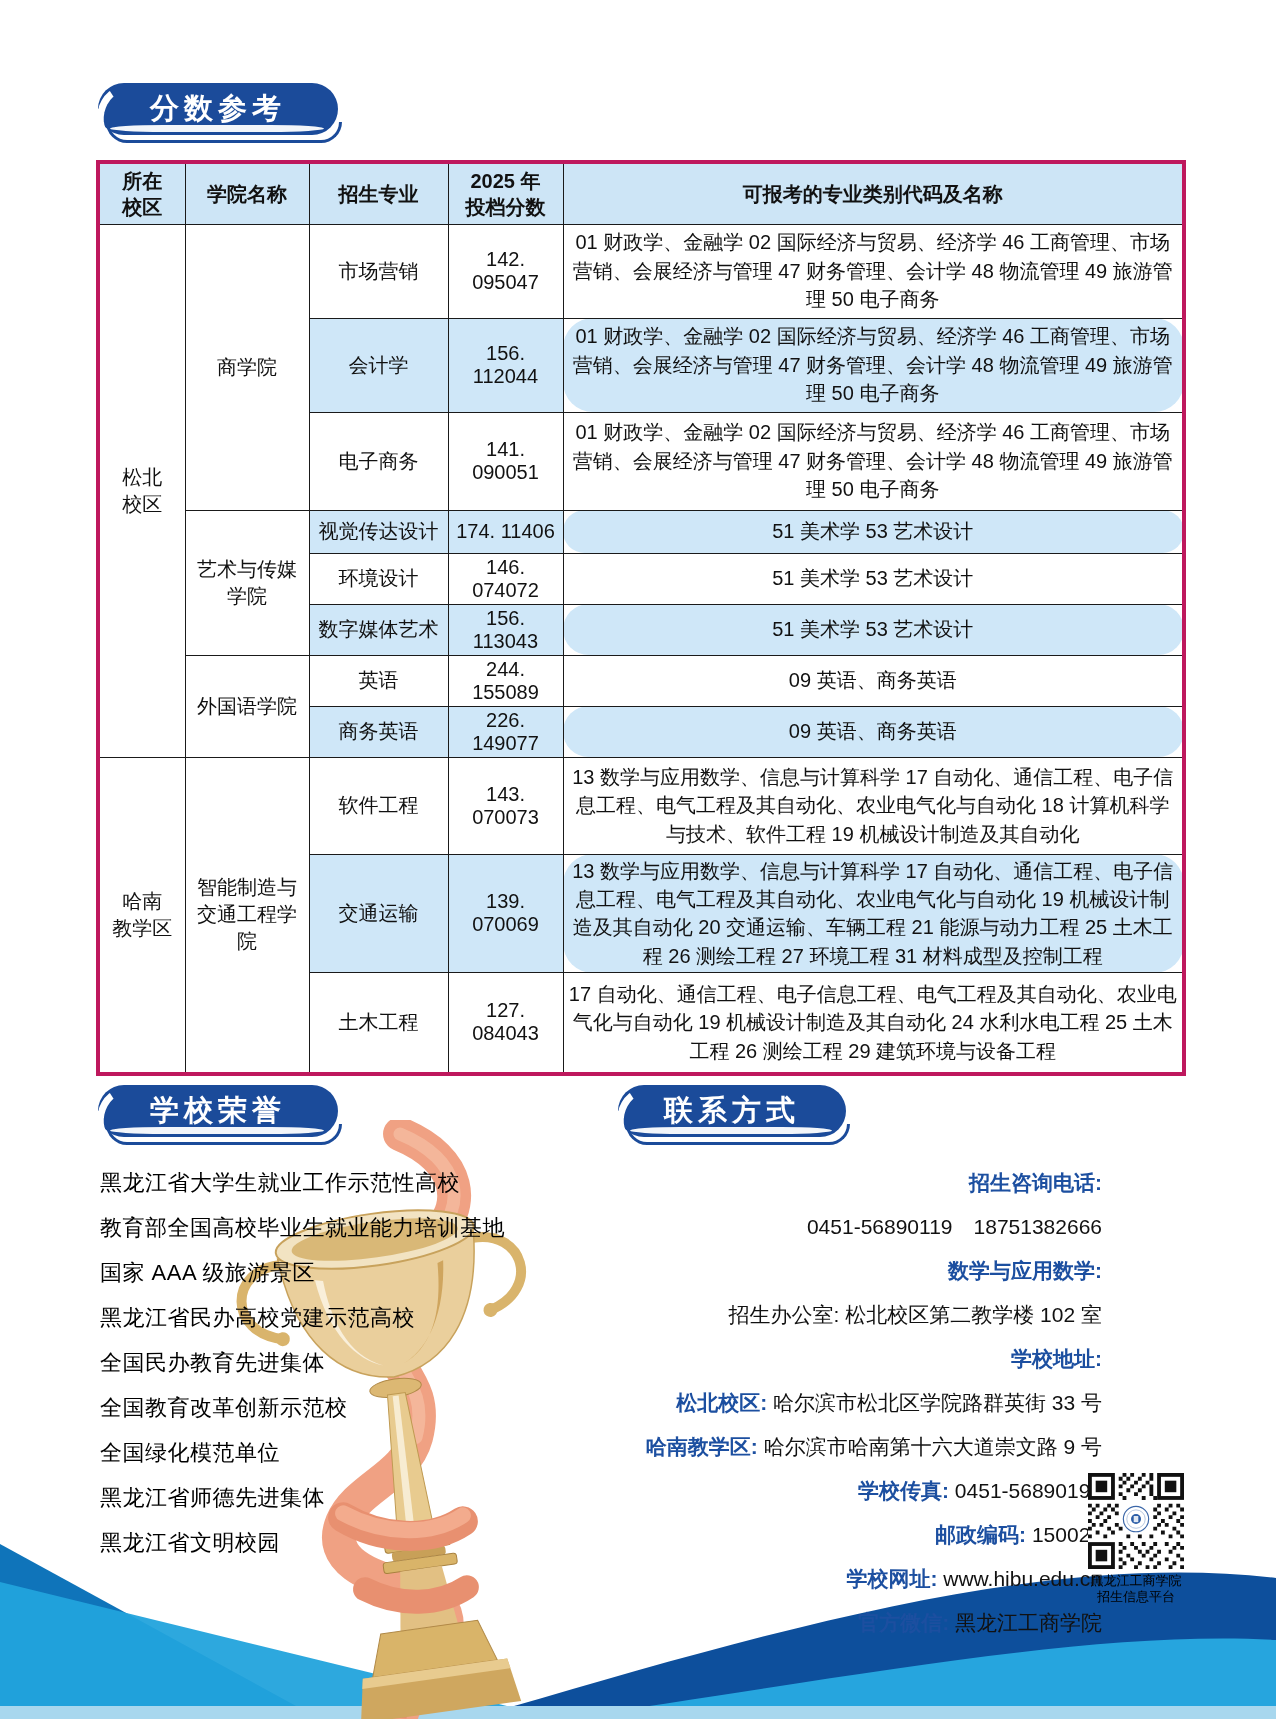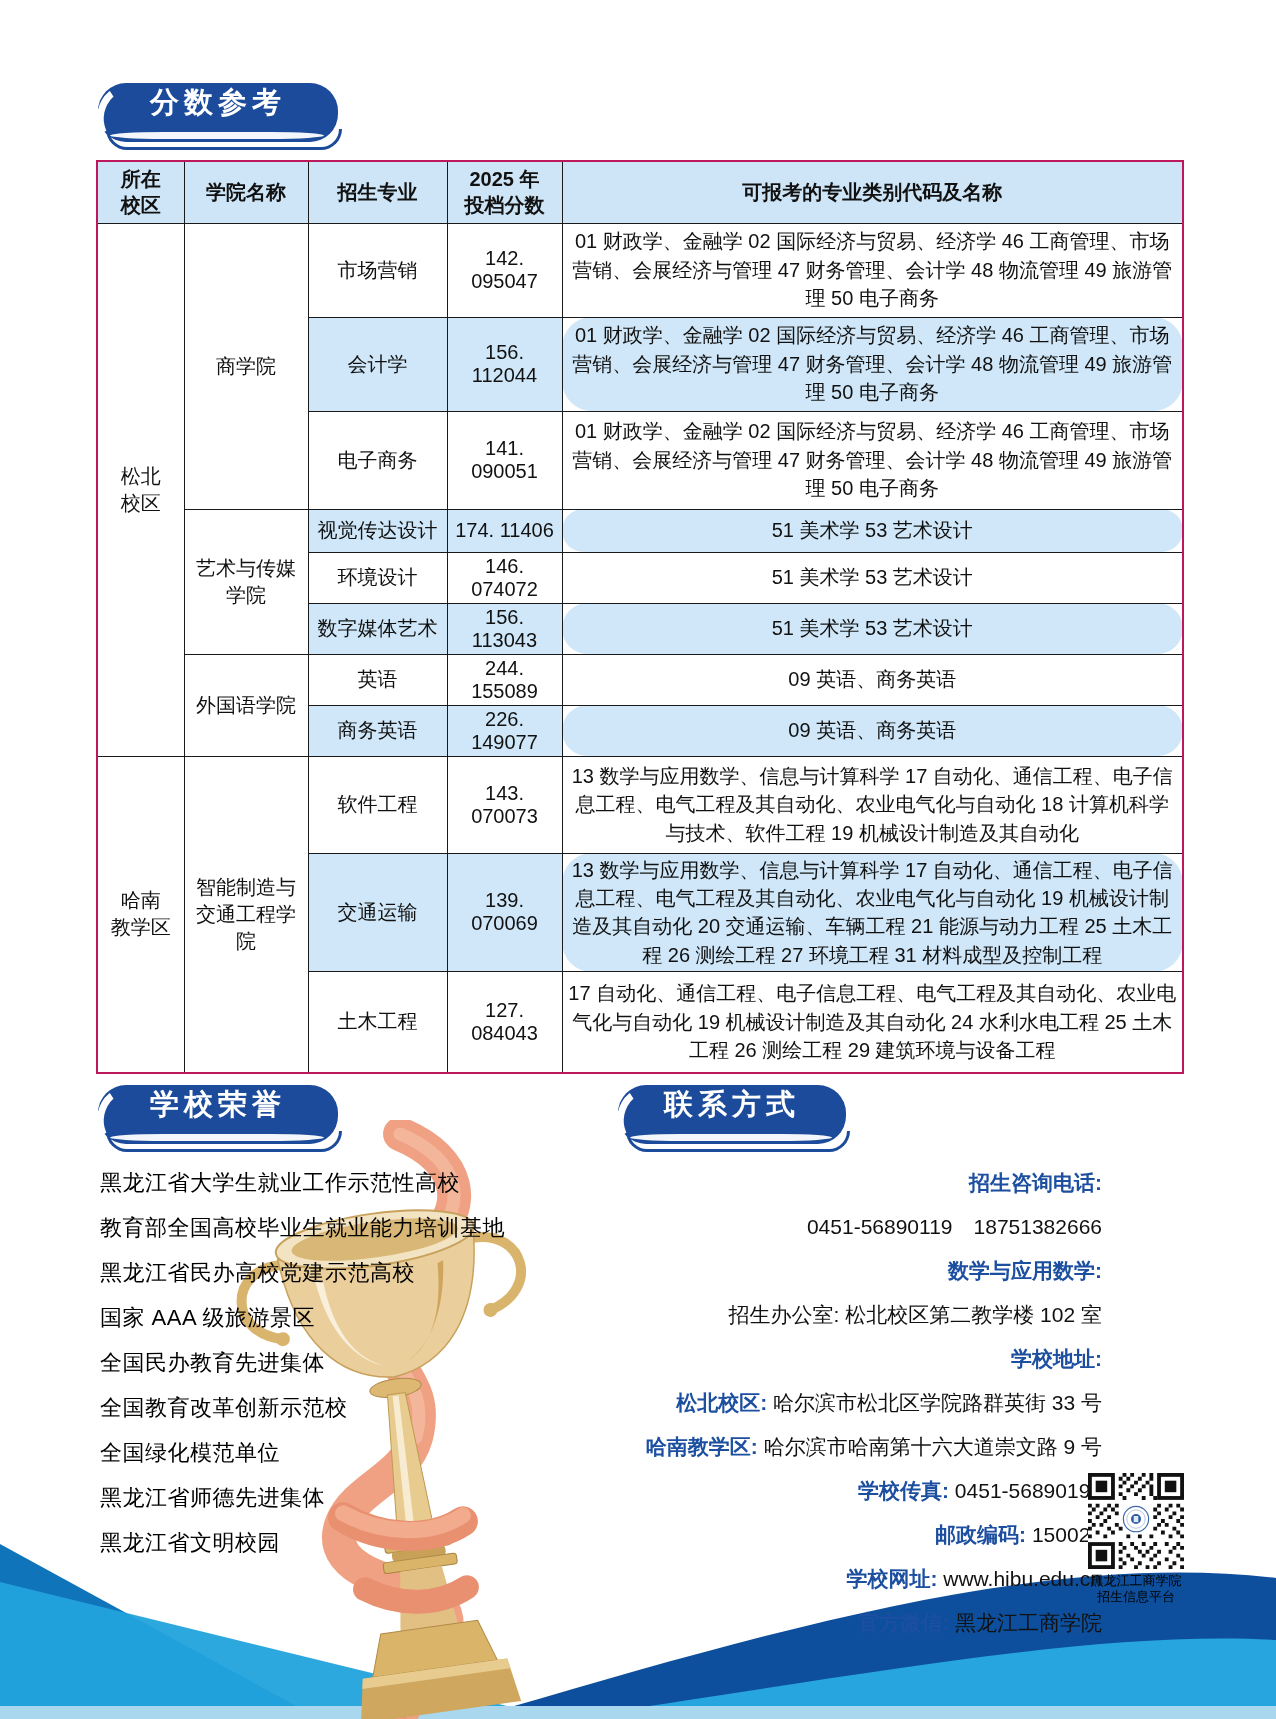--- a/index.html
+++ b/index.html
@@ -1,31 +1,31 @@
 <!DOCTYPE html>
 <html lang="zh"><head>
 <meta charset="utf-8">
 <style>
   html,body{margin:0;padding:0;background:#ffffff;}
   .page{position:relative;width:1276px;height:1719px;background:#ffffff;overflow:hidden;
         font-family:"Liberation Sans",sans-serif;color:#111;}
   
-  .badge{position:absolute;height:59px;background:#1b4b9a;border-radius:28px;
-         display:flex;align-items:flex-start;justify-content:center;z-index:5;}
+  .badge{position:absolute;height:52px;background:#1b4b9a;border-radius:28px;
+         display:flex;align-items:center;justify-content:center;z-index:5;}
   .badge span{color:#fff;font-weight:bold;font-size:29px;letter-spacing:5px;position:relative;z-index:3;}
   .badge::before{content:"";position:absolute;left:-1px;top:3px;width:34px;height:46px;
          border:7px solid transparent;border-left:7px solid #fff;border-radius:50%;
          transform:rotate(12deg);z-index:2;}
   .badge .swoosh{position:absolute;left:12px;right:14px;bottom:3px;height:7px;background:#fff;
          border-radius:50% / 100%;opacity:.95;z-index:1;}
   .badge::after{content:"";position:absolute;left:8px;right:-4px;bottom:-8px;height:18px;
          border:3px solid #1b4b9a;border-top:none;border-radius:0 0 28px 28px;}
   
   table.scores{position:absolute;left:96px;top:160px;width:1086px;border-collapse:collapse;
-         table-layout:fixed;z-index:4;border:2px solid #be185d;}
+         table-layout:fixed;z-index:4;border:4px solid #be185d;}
   table.scores th,table.scores td{border:1px solid #1a1a1a;text-align:center;vertical-align:middle;
          white-space:pre-line;padding:2px 4px;font-size:20px;background:#fff;}
   table.scores thead th{background:#cde5f6;font-weight:bold;line-height:1.3;}
   td.majors-cell{font-size:19px;line-height:1.42;padding:4px 9px;border-radius:30px;}
   tr.alt td{background:#cfe7f8;}
   td.cell-span{background:#ffffff !important;}
   
   .honors{position:absolute;left:100px;top:1168px;margin:0;padding:0;list-style:none;z-index:6;}
   .honors li{font-size:22px;color:#000;line-height:30px;margin-bottom:15px;letter-spacing:.5px;}
   
@@ -139,22 +139,22 @@
     </tbody>
   </table>
 
   <div class="badge" style="left:98px;top:1085px;width:240px">
     <i class="swoosh"></i>
     <span>学校荣誉</span>
   </div>
   <ul class="honors">
     <li>黑龙江省大学生就业工作示范性高校</li>
     <li>教育部全国高校毕业生就业能力培训基地</li>
+    <li>国家 AAA 级旅游景区</li>
     <li>黑龙江省民办高校党建示范高校</li>
-    <li>国家 AAA 级旅游景区</li>
     <li>全国民办教育先进集体</li>
     <li>全国教育改革创新示范校</li>
     <li>全国绿化模范单位</li>
     <li>黑龙江省师德先进集体</li>
     <li>黑龙江省文明校园</li>
   </ul>
 
   <div class="badge" style="left:618px;top:1085px;width:228px">
     <i class="swoosh"></i>
     <span>联系方式</span>

